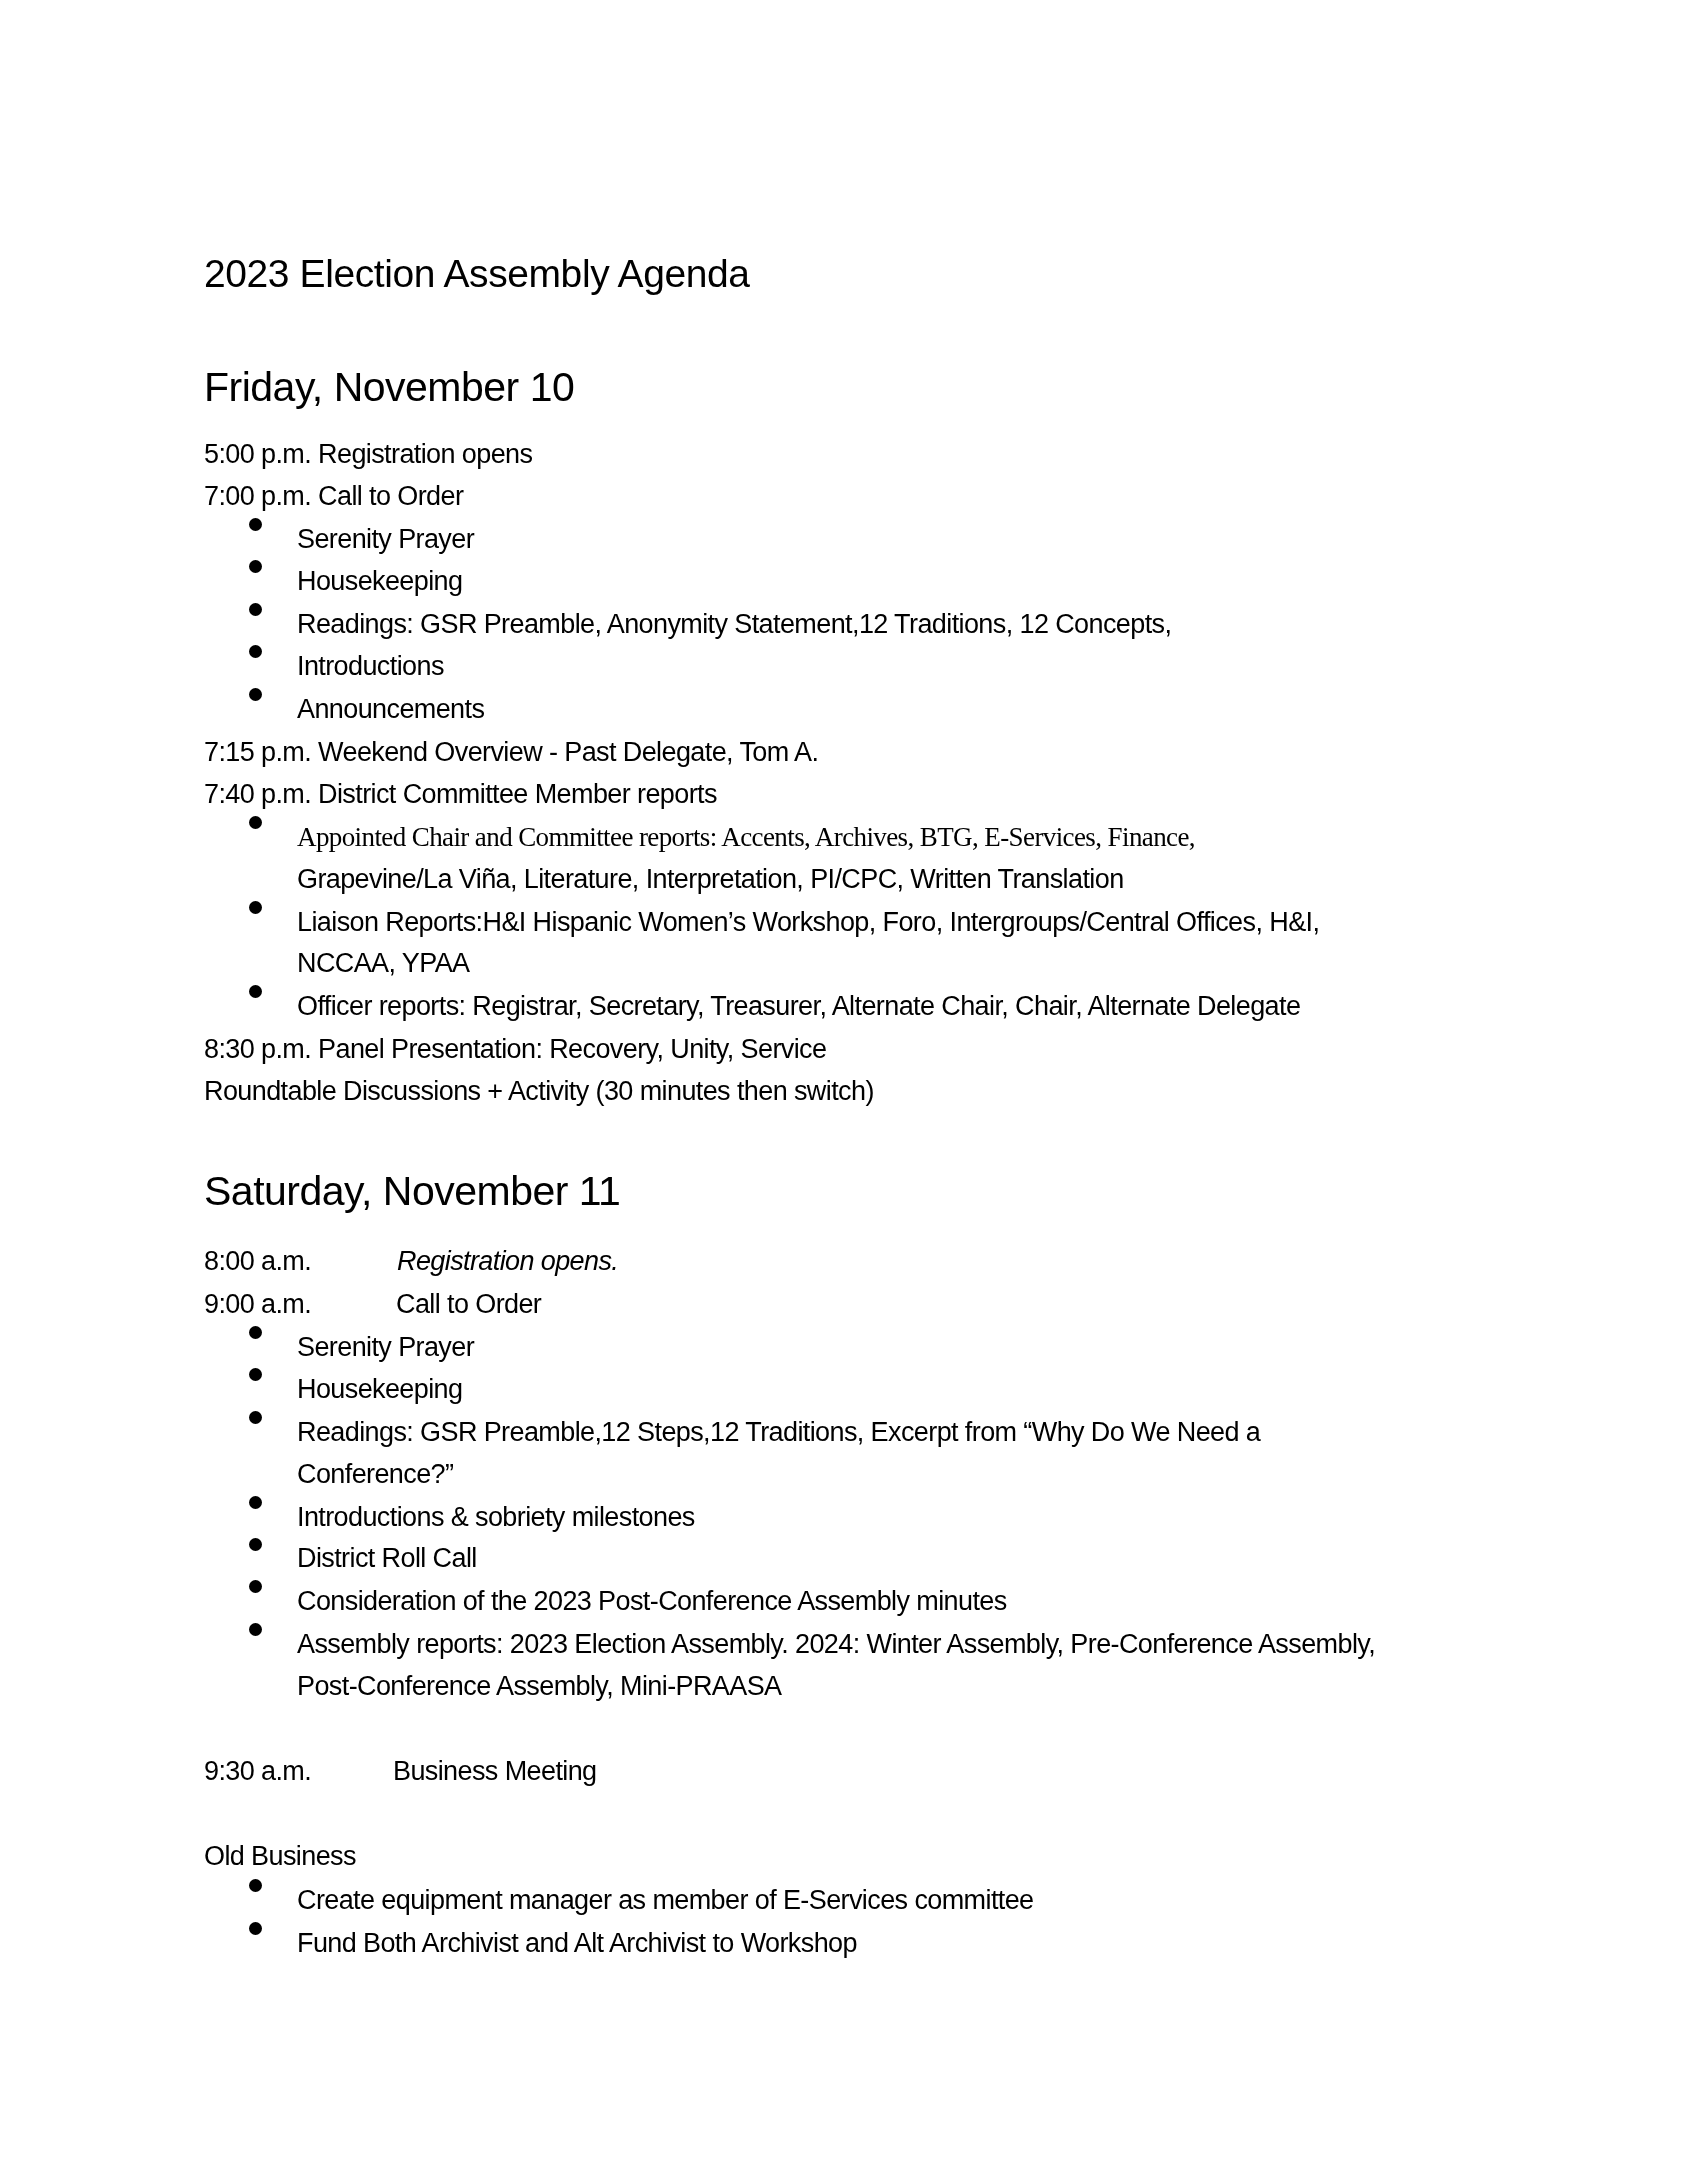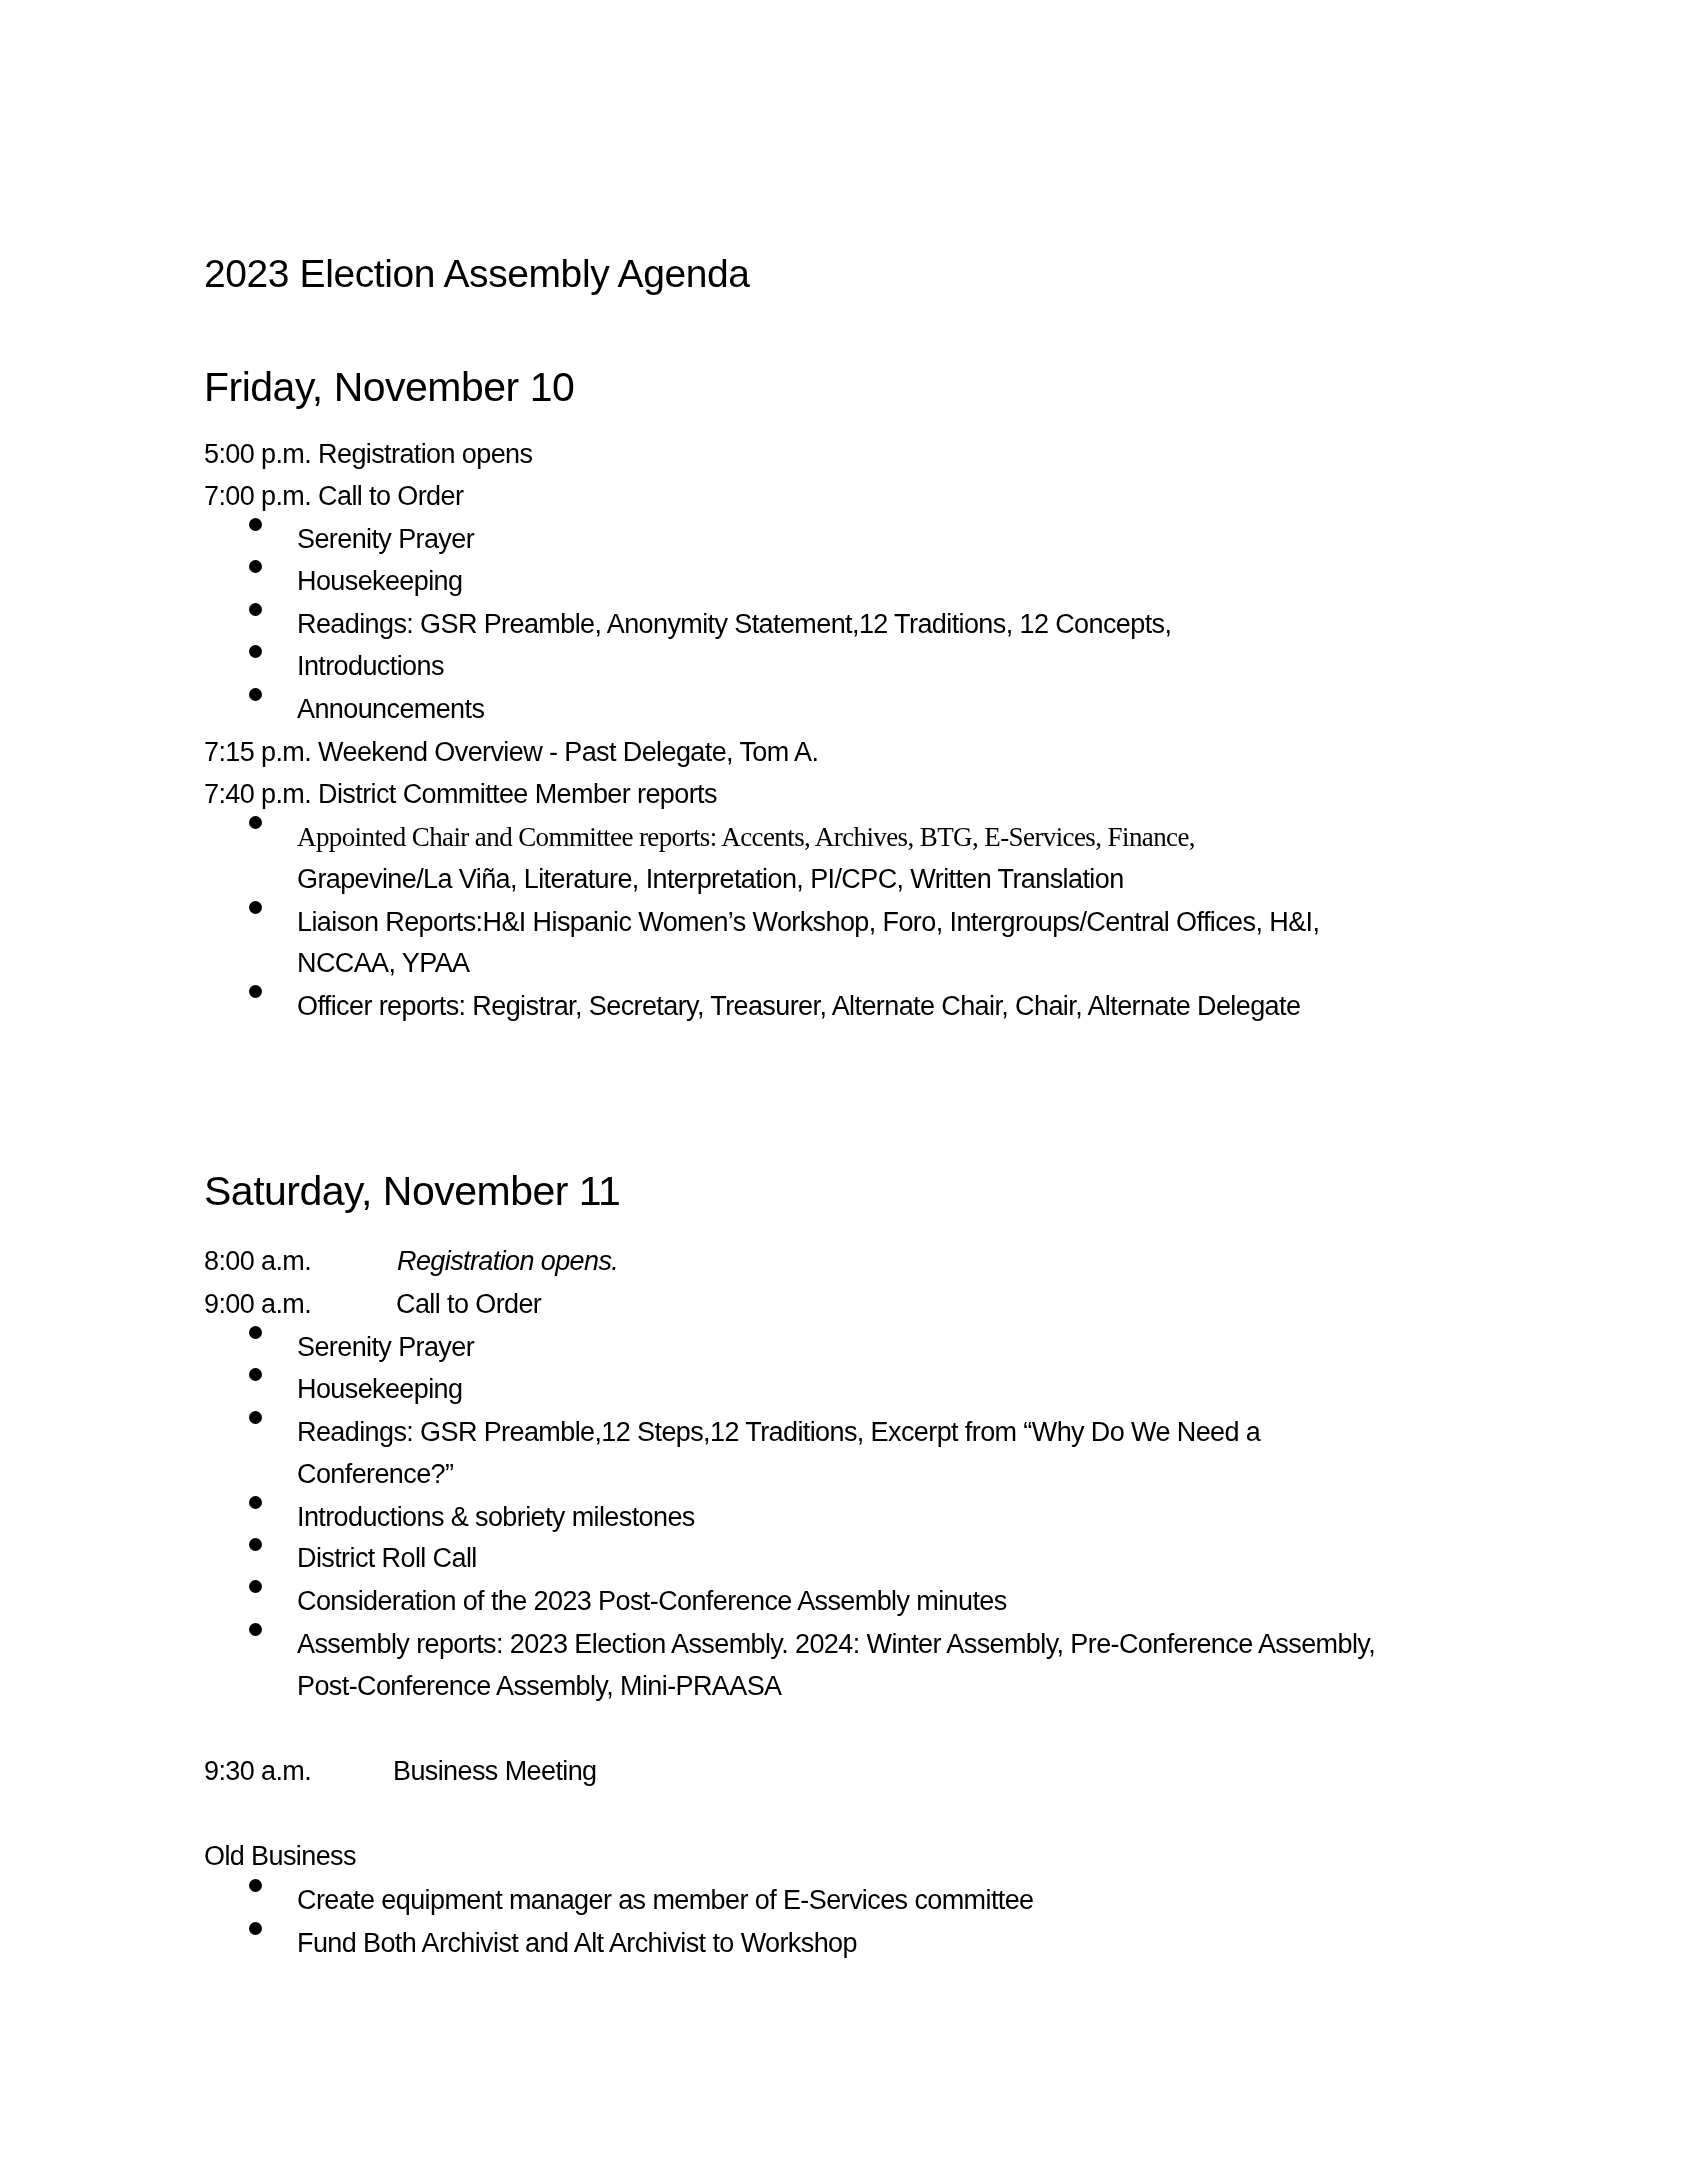--- a/index.html
+++ b/index.html
@@ -57,20 +57,22 @@
   <div>
     <span class="bullet" style="top:901px;"></span>
     <div class="ln xb" style="top:909px;">Liaison Reports:H&amp;I Hispanic Women’s Workshop, Foro, Intergroups/Central Offices, H&amp;I,</div>
     <div class="ln xb" style="top:950px;">NCCAA, YPAA</div>
   </div>
   <div>
     <span class="bullet" style="top:985px;"></span>
     <div class="ln xb" style="top:993px;">Officer reports: Registrar, Secretary, Treasurer, Alternate Chair, Chair, Alternate Delegate</div>
   </div>
 
+  <div class="ln x0" style="top:1036px;">8:30 p.m. Panel Presentation: Recovery, Unity, Service</div>
+  <div class="ln x0" style="top:1078px;">Roundtable Discussions + Activity (30 minutes then switch)</div>
 
   <div class="ln h2 x0" style="top:1171px;">Saturday, November 11</div>
 
   <div>
     <div class="ln x0" style="top:1248px;">8:00 a.m.</div>
     <div class="ln" style="top:1248px; left:397px;font-style:italic;">Registration opens.</div>
   </div>
   <div>
     <div class="ln x0" style="top:1291px;">9:00 a.m.</div>
     <div class="ln" style="top:1291px; left:396px;">Call to Order</div>

